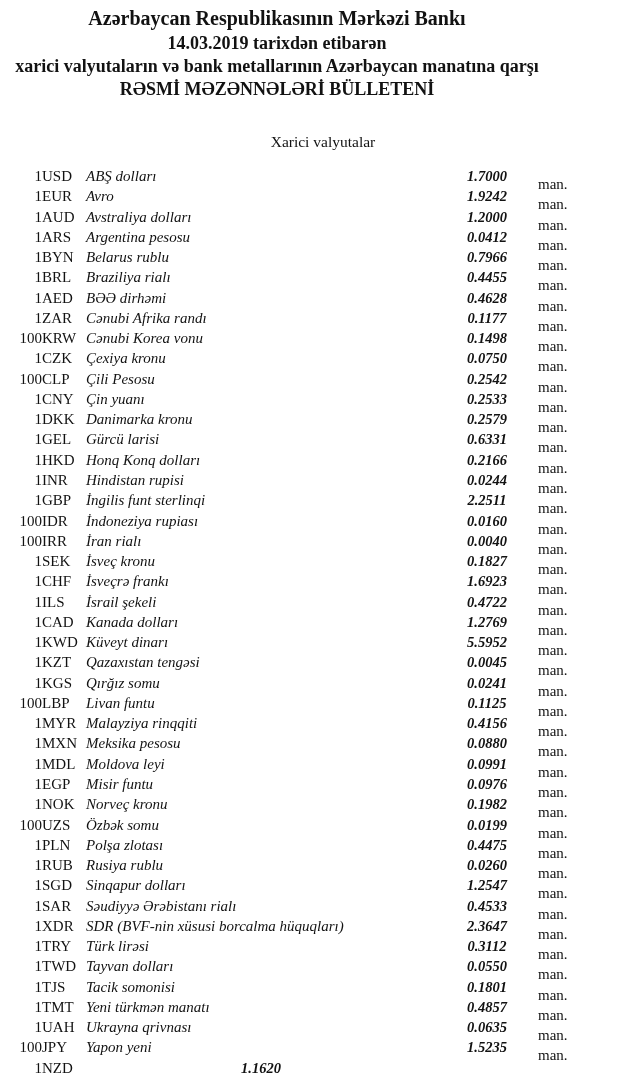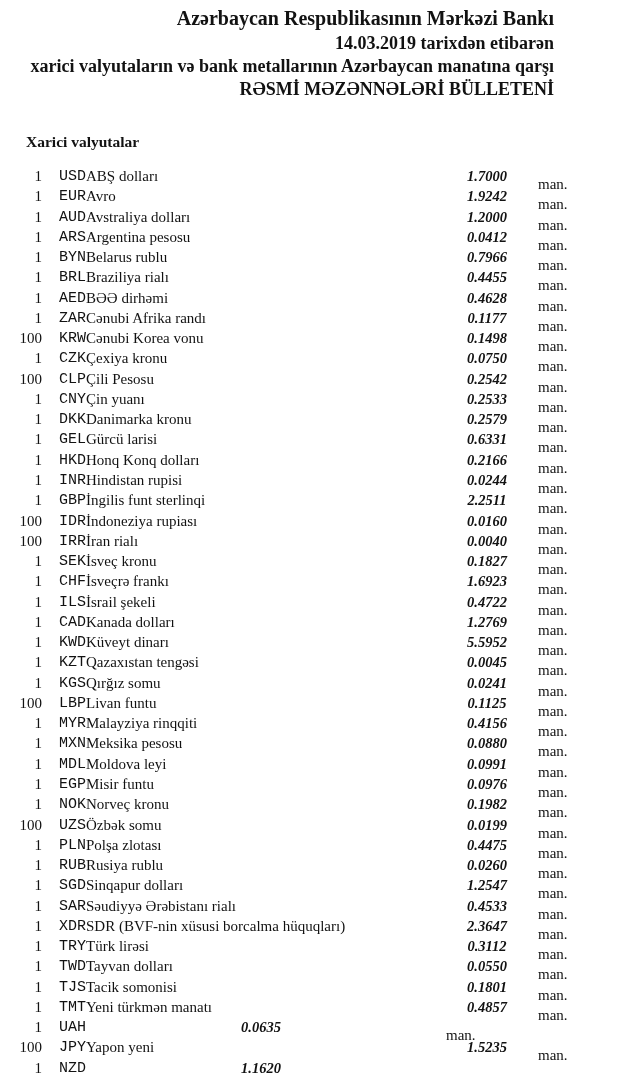--- a/index.html
+++ b/index.html
@@ -9,54 +9,55 @@
   }
   body {
     width: 620px;
     height: 1073px;
     color: #121212;
     font-family: "Liberation Serif", serif;
     overflow: hidden;
   }
   .header {
     padding-right: 66px;
-    text-align: right;
+    text-align: center;
   }
   .bank-title {
     padding-top: 5px;
     font-size: 20px;
     line-height: 27px;
     font-weight: bold;
   }
   .date-line, .subtitle-line, .bulletin-title {
     font-size: 18px;
     line-height: 23px;
     font-weight: bold;
   }
   .section-title {
     padding-left: 26px;
+    text-align: center;
     font-size: 15.5px;
     line-height: 23px;
-    font-weight: bold;
+    font-weight: normal;
     margin-top: 29px;
   }
   .table {
     width: 584px;
     margin-top: 7px;
   }
   .row {
     display: grid;
     grid-template-columns: 42px 44px 1fr 92px 46px;
     height: 20.28px;
     align-items: center;
     font-size: 15px;
   }
   .qty  { text-align: right; }
-  .code { text-align: right; font-family: Liberation Mono, monospace; }
-  .name { text-align: left; }
+  .code { text-align: left; }
+  .name { text-align: left; font-style: italic; }
   .rate {
     text-align: center;
     font-weight: bold;
     font-style: italic;
     font-size: 14.5px;
     padding-right: 10px;
   }
   .unit { text-align: left; margin-top: 16px; }
 </style>
 </head>
@@ -362,20 +363,21 @@
     <div class="row">
       <span class="qty">1</span>
       <span class="code">TMT</span>
       <span class="name">Yeni türkmən manatı</span>
       <span class="rate">0.4857</span>
       <span class="unit">man.</span>
     </div>
     <div class="row">
       <span class="qty">1</span>
       <span class="code">UAH</span>
+      <span class="name">Ukrayna qrivnası</span>
       <span class="rate">0.0635</span>
       <span class="unit">man.</span>
     </div>
     <div class="row">
       <span class="qty">100</span>
       <span class="code">JPY</span>
       <span class="name">Yapon yeni</span>
       <span class="rate">1.5235</span>
       <span class="unit">man.</span>
     </div>

